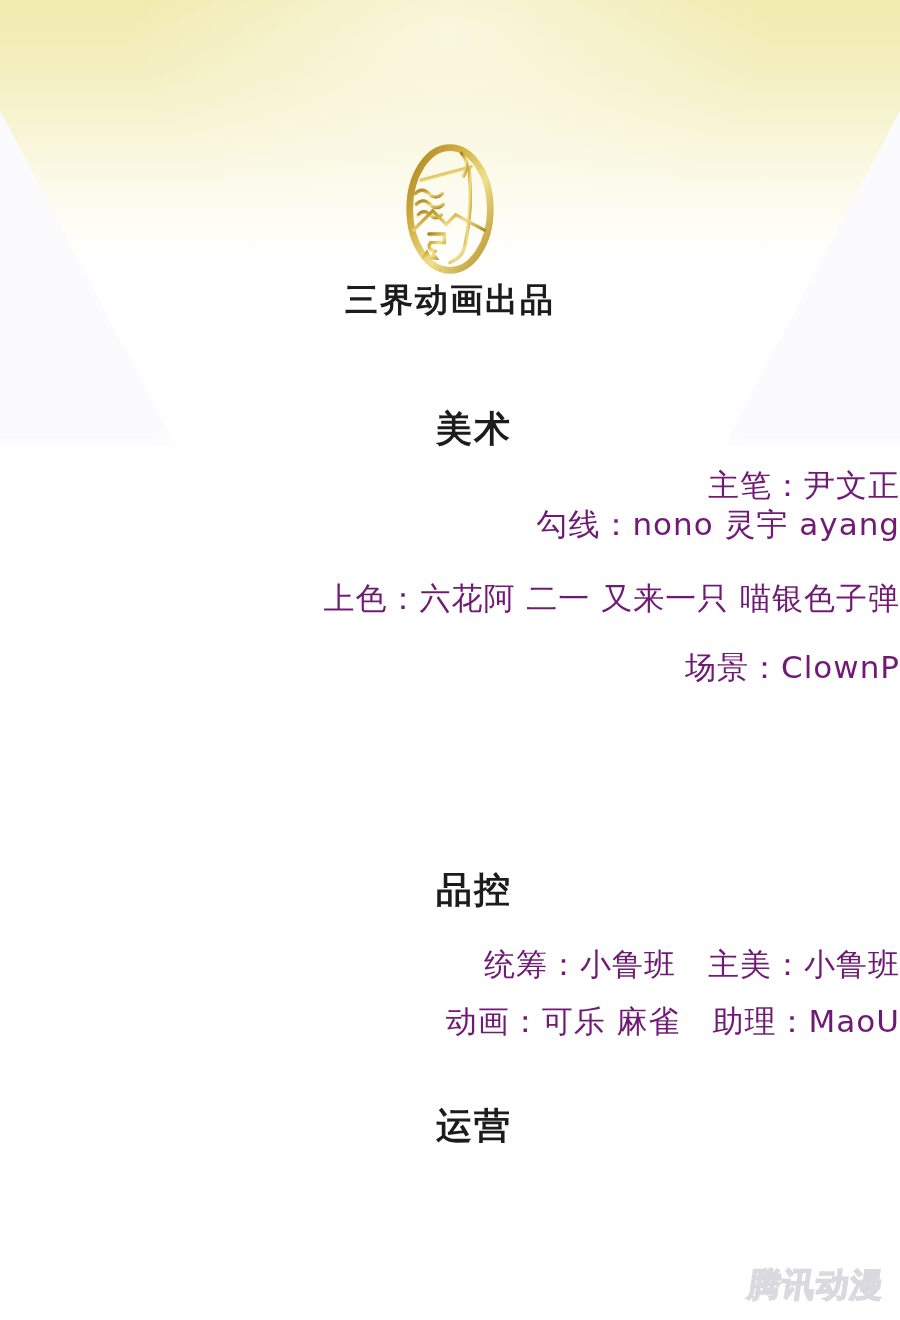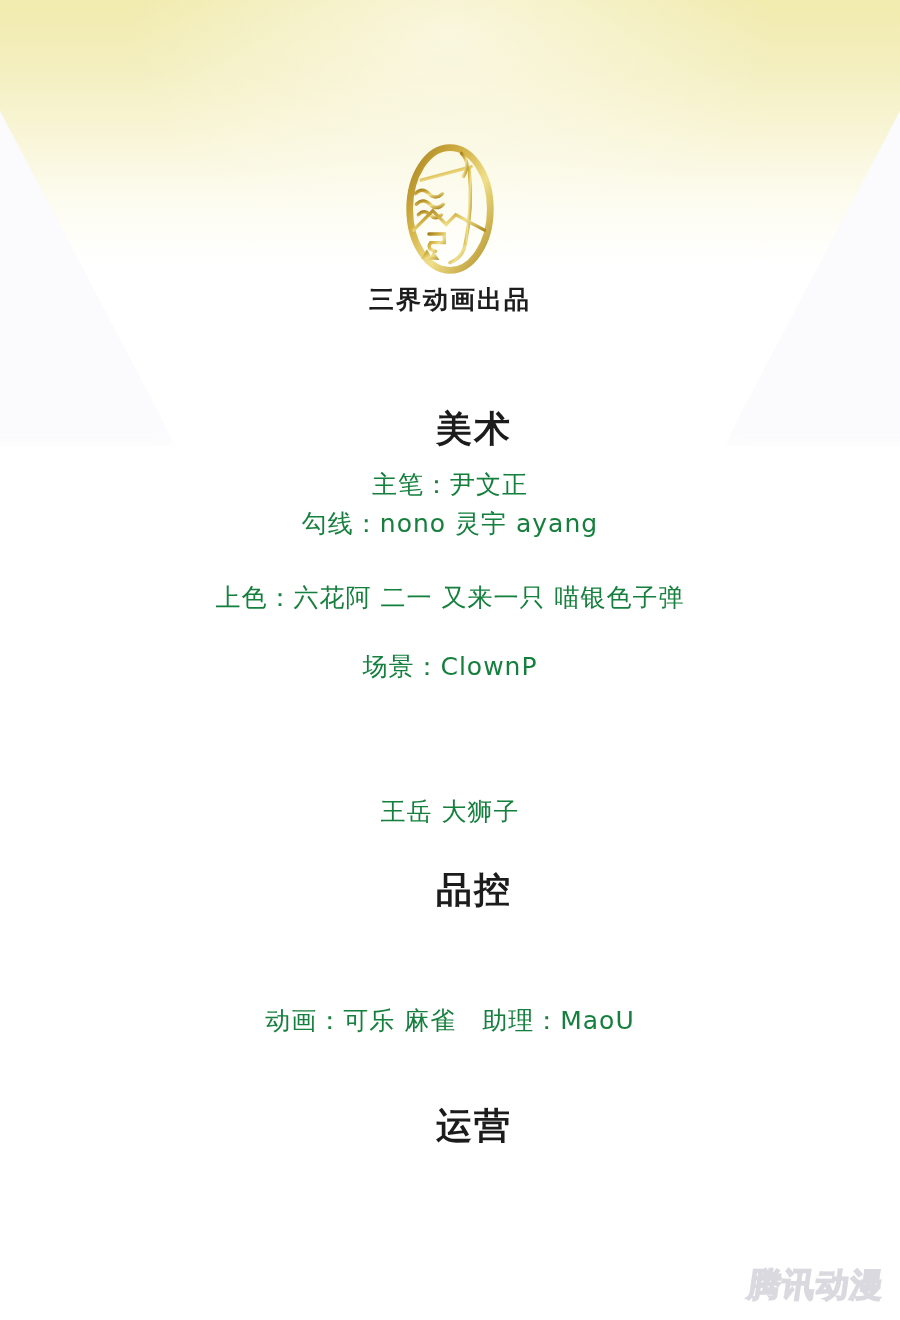--- a/index.html
+++ b/index.html
@@ -31,23 +31,23 @@
   .logo{
     position:absolute;top:140px;left:50%;
     transform:translateX(-50%);
     width:96px;height:138px;
   }
   
   .line{
     position:absolute;left:0;width:900px;
     text-align:center;color:#1c1c1c;white-space:pre;
   }
-  .producer{font-size:25px;line-height:40px;font-weight:700;letter-spacing:2px;}
+  .producer{font-size:33px;line-height:40px;font-weight:700;letter-spacing:2px;}
   .section-title{font-size:36px;line-height:44px;font-weight:700;letter-spacing:2px;padding-left:24px;}
-  .body-line{font-size:25px;line-height:40px;font-weight:400;letter-spacing:1px;color:#15803d;}
+  .body-line{font-size:31px;line-height:40px;font-weight:400;letter-spacing:1px;color:#701a75;text-align:right;}
   
   .watermark{
     position:absolute;right:16px;bottom:12px;
     font-size:33px;font-weight:700;
     transform:skewX(-8deg);
     letter-spacing:1px;
     color:rgba(255,255,255,0.9);
     -webkit-text-stroke:1.5px #d9d9df;
     text-shadow:0 0 1px #e4e4ea;
   }
@@ -92,22 +92,22 @@
   </div>
 
   <div class="line producer" style="top:280px">三界动画出品</div>
 
   <div class="line section-title" style="top:407px">美术</div>
   <div class="line body-line" style="top:465px">主笔：尹文正</div>
   <div class="line body-line" style="top:504px">勾线：nono 灵宇 ayang</div>
   <div class="line body-line" style="top:578px">上色：六花阿 二一 又来一只 喵银色子弹</div>
   <div class="line body-line" style="top:647px">场景：ClownP</div>
 
-  <div class="line body-line" style="top:792px">王岳 大狮子</div>
 
   <div class="line section-title" style="top:868px">品控</div>
+  <div class="line body-line" style="top:944px">统筹：小鲁班　主美：小鲁班</div>
   <div class="line section-title" style="top:1104px">运营</div>
 
   <div class="line body-line" style="top:1001px">动画：可乐 麻雀　助理：MaoU</div>
 
   <div class="watermark">腾讯动漫</div>
 
 </div>
 
 </body></html>

